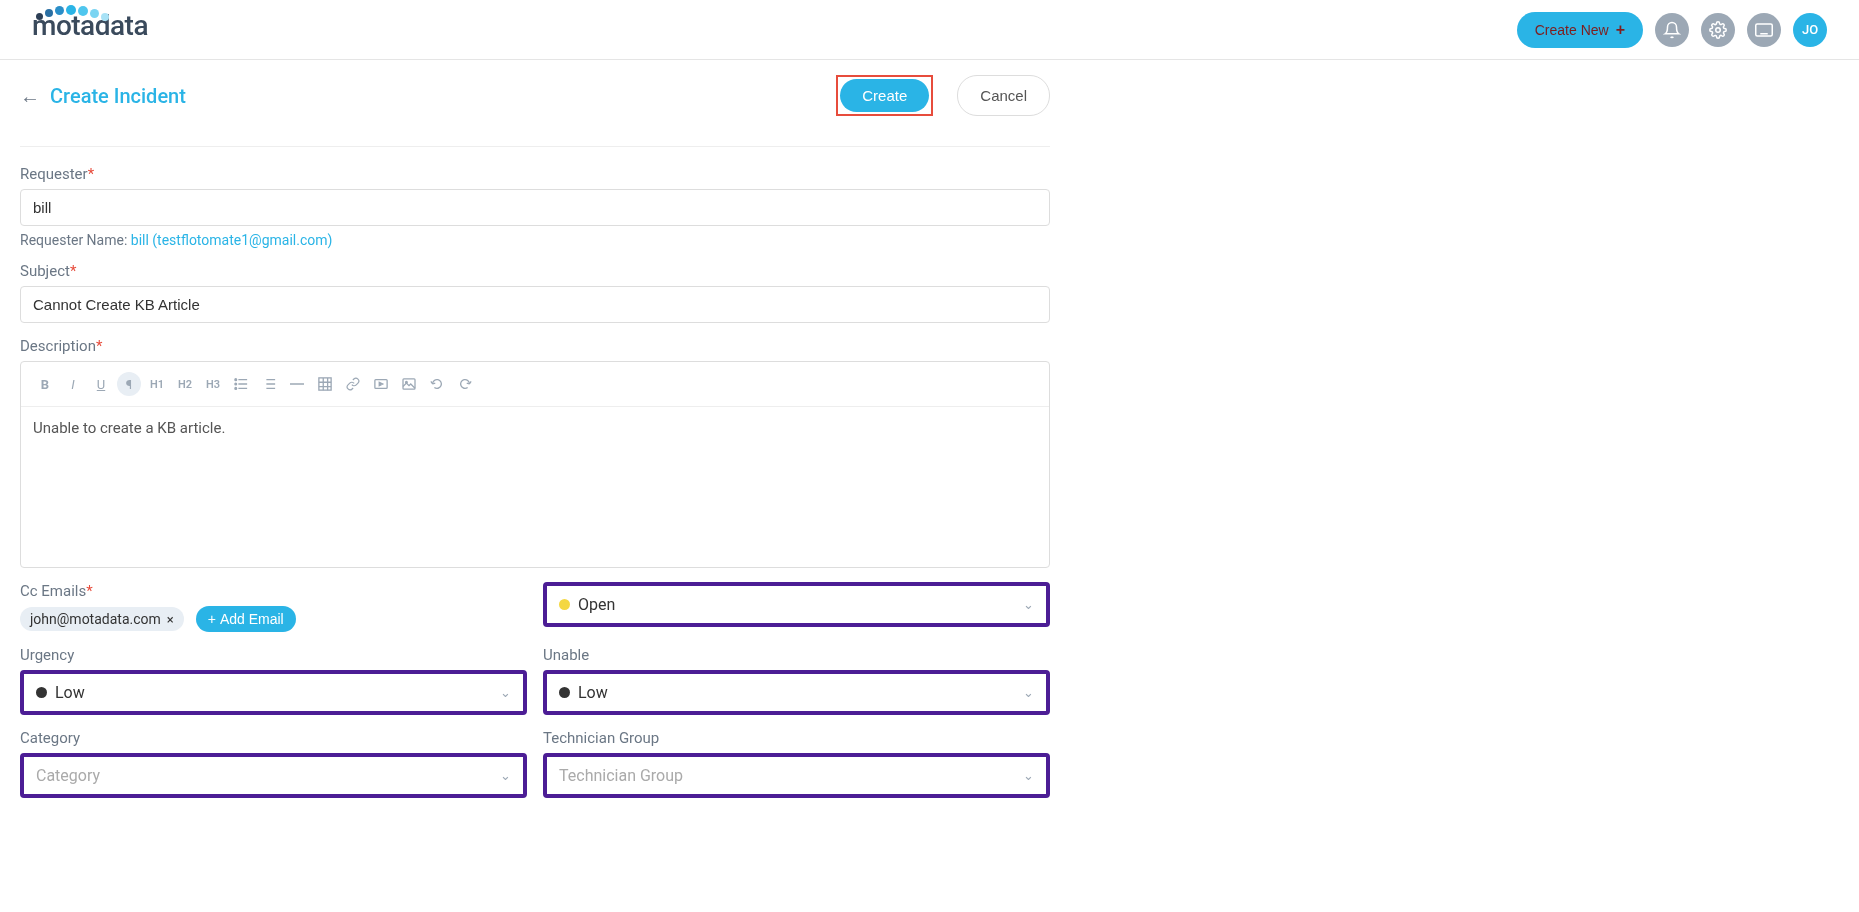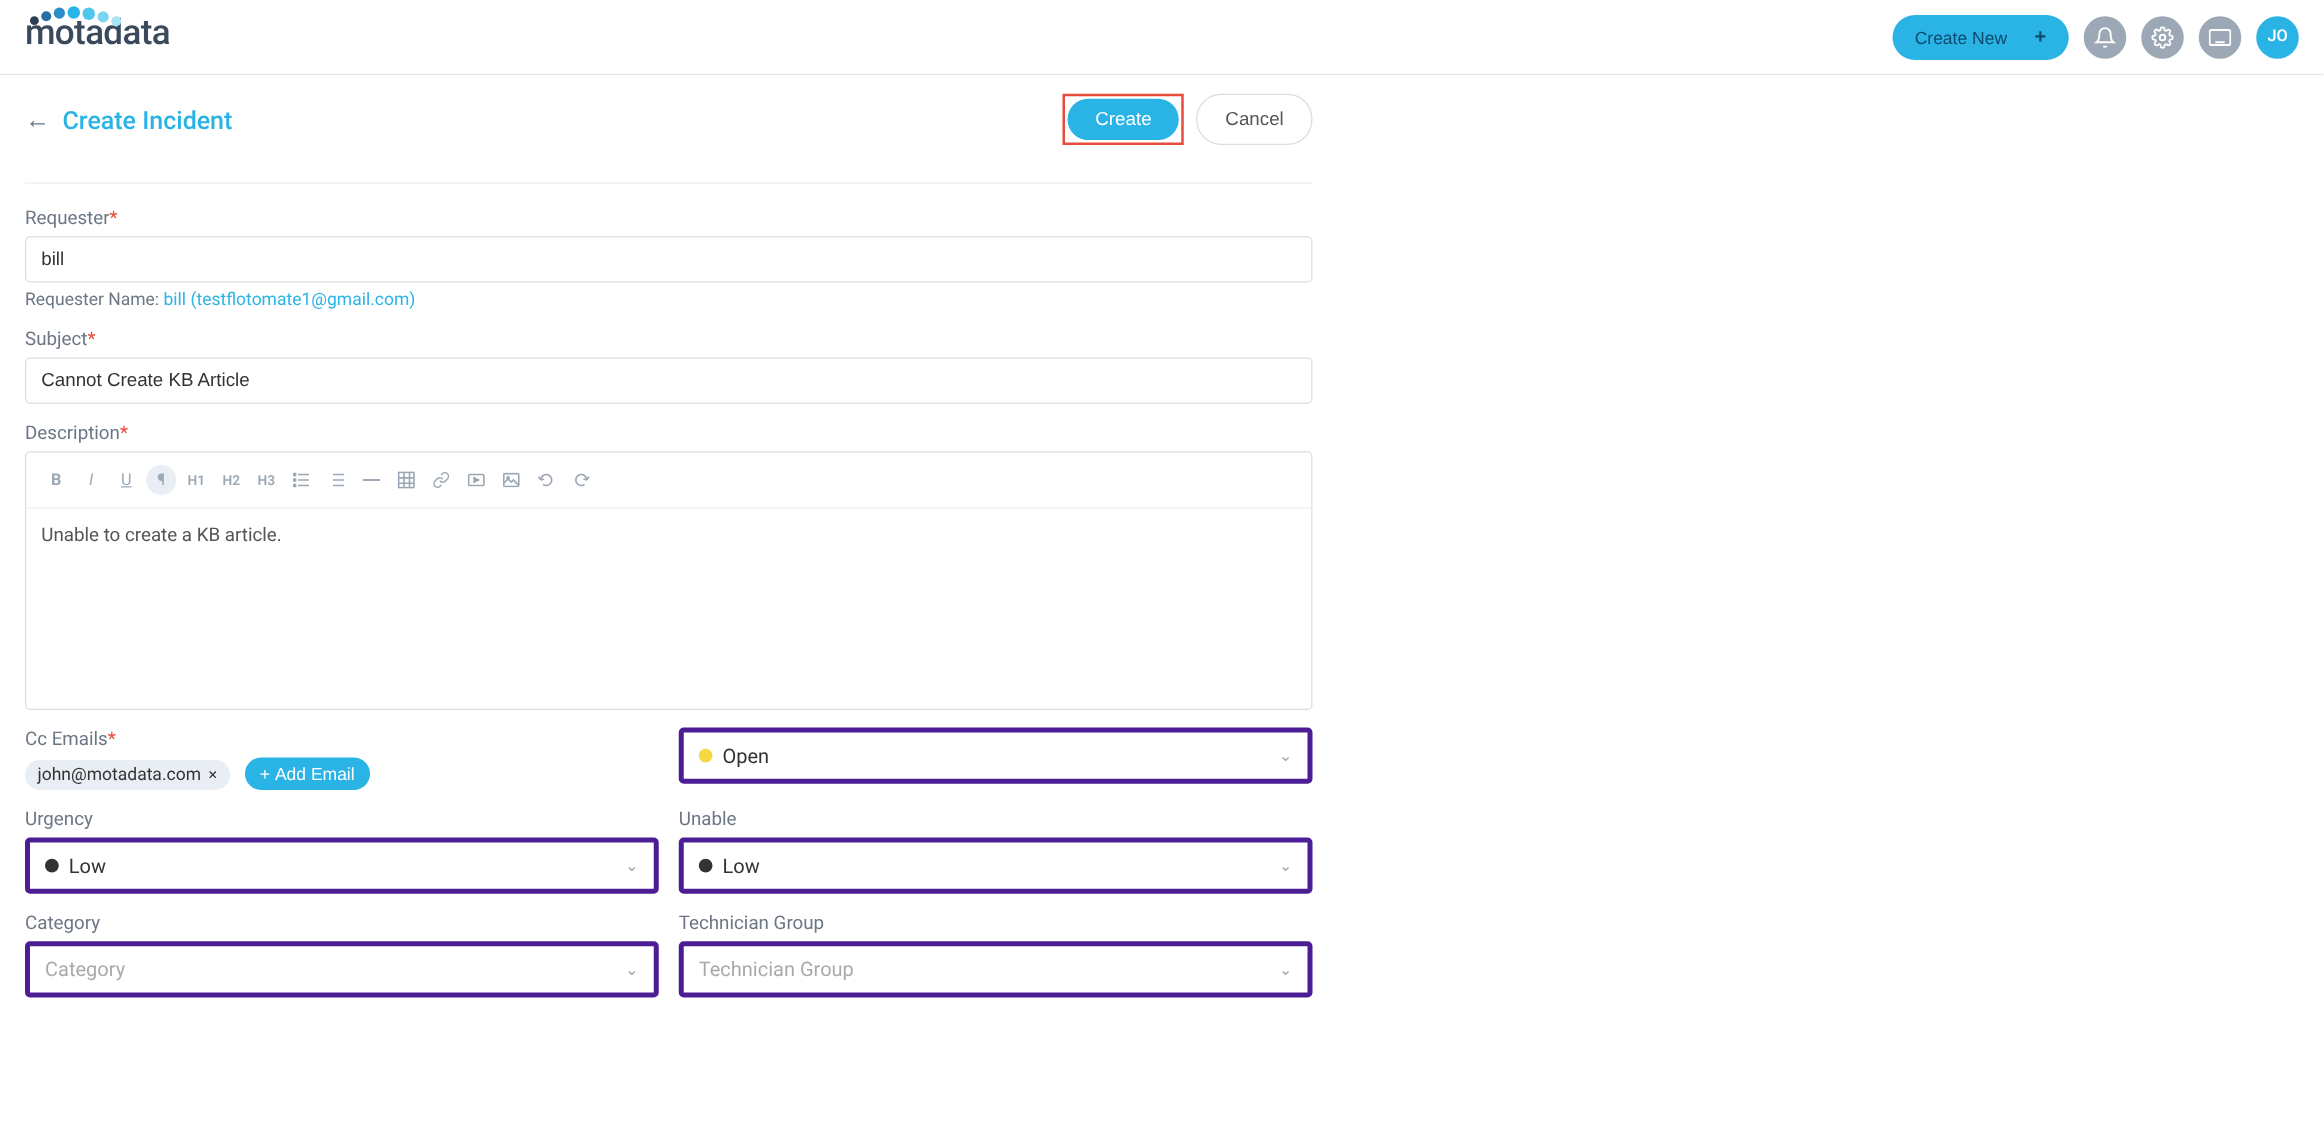--- a/index.html
+++ b/index.html
@@ -1,37 +1,37 @@
 <!DOCTYPE html>
 <html><head>
   <meta charset="utf-8">
   <style>
     * { box-sizing: border-box; margin: 0; padding: 0; }
     body { font-family: -apple-system, BlinkMacSystemFont, 'Segoe UI', Roboto, sans-serif; background: #fff; color: #333; }
     
-    .topbar { display: flex; align-items: center; justify-content: space-between; padding: 8px 20px; border-bottom: 1px solid #e5e5e5; height: 60px; }
+    .topbar { display: flex; align-items: center; justify-content: space-between; padding: 8px 32px; border-bottom: 1px solid #e5e5e5; height: 60px; }
     .logo { display: flex; align-items: center; }
     .logo-text { font-size: 28px; font-weight: 500; color: #3a4a5c; letter-spacing: -0.5px; }
     .logo-dots { display: flex; gap: 2px; margin-bottom: -18px; }
     .dot { width: 9px; height: 9px; border-radius: 50%; }
     .topbar-right { display: flex; align-items: center; gap: 12px; }
-    .create-new-btn { background: #2ab4e6; color: #0c4a6e; border: none; border-radius: 20px; padding: 9px 18px; font-size: 14px; display: flex; align-items: center; gap: 22px; cursor: pointer; }
+    .create-new-btn { background: #2ab4e6; color: #7f1d1d; border: none; border-radius: 20px; padding: 9px 18px; font-size: 14px; display: flex; align-items: center; gap: 7px; cursor: pointer; }
     .plus-icon { font-size: 16px; font-weight: bold; }
     .icon-circle { width: 34px; height: 34px; border-radius: 50%; background: #9ca8b5; display: flex; align-items: center; justify-content: center; color: #fff; cursor: pointer; }
     .avatar-circle { width: 34px; height: 34px; border-radius: 50%; background: #2ab4e6; display: flex; align-items: center; justify-content: center; color: #fff; font-size: 13px; font-weight: 500; cursor: pointer; }
 
     .main-container { display: flex; padding: 15px 20px; gap: 20px; }
     .form-area { flex: 1; max-width: 1030px; }
     .side-panel { flex: 0 0 490px; }
     
     .page-header { display: flex; align-items: center; justify-content: space-between; padding-bottom: 30px; border-bottom: 1px solid #eee; margin-bottom: 18px; }
     .page-title-wrap { display: flex; align-items: center; gap: 10px; }
     .back-arrow { color: #6b7785; font-size: 20px; cursor: pointer; }
     .page-title { color: #2ab4e6; font-size: 20px; font-weight: 500; }
-    .header-actions { display: flex; gap: 10px; justify-content: space-between; }
+    .header-actions { display: flex; gap: 24px; justify-content: space-between; }
     .highlighted-box { border: 2px solid #e74c3c; padding: 2px; display: inline-flex; }
     .btn-primary { background: #2ab4e6; color: #fff; border: none; border-radius: 20px; padding: 8px 22px; font-size: 15px; cursor: pointer; }
     .btn-secondary { background: #fff; color: #555; border: 1px solid #ddd; border-radius: 20px; padding: 8px 22px; font-size: 15px; cursor: pointer; }
 
     .form-group { margin-bottom: 14px; }
     .form-label { display: block; color: #6b7785; font-size: 15px; margin-bottom: 6px; }
     .required-star { color: #e74c3c; }
     .form-input { width: 100%; padding: 9px 12px; border: 1px solid #ddd; border-radius: 4px; font-size: 15px; color: #333; outline: none; }
     .helper-text { font-size: 14px; color: #6b7785; margin-top: 6px; }
     .helper-link { color: #2ab4e6; }

